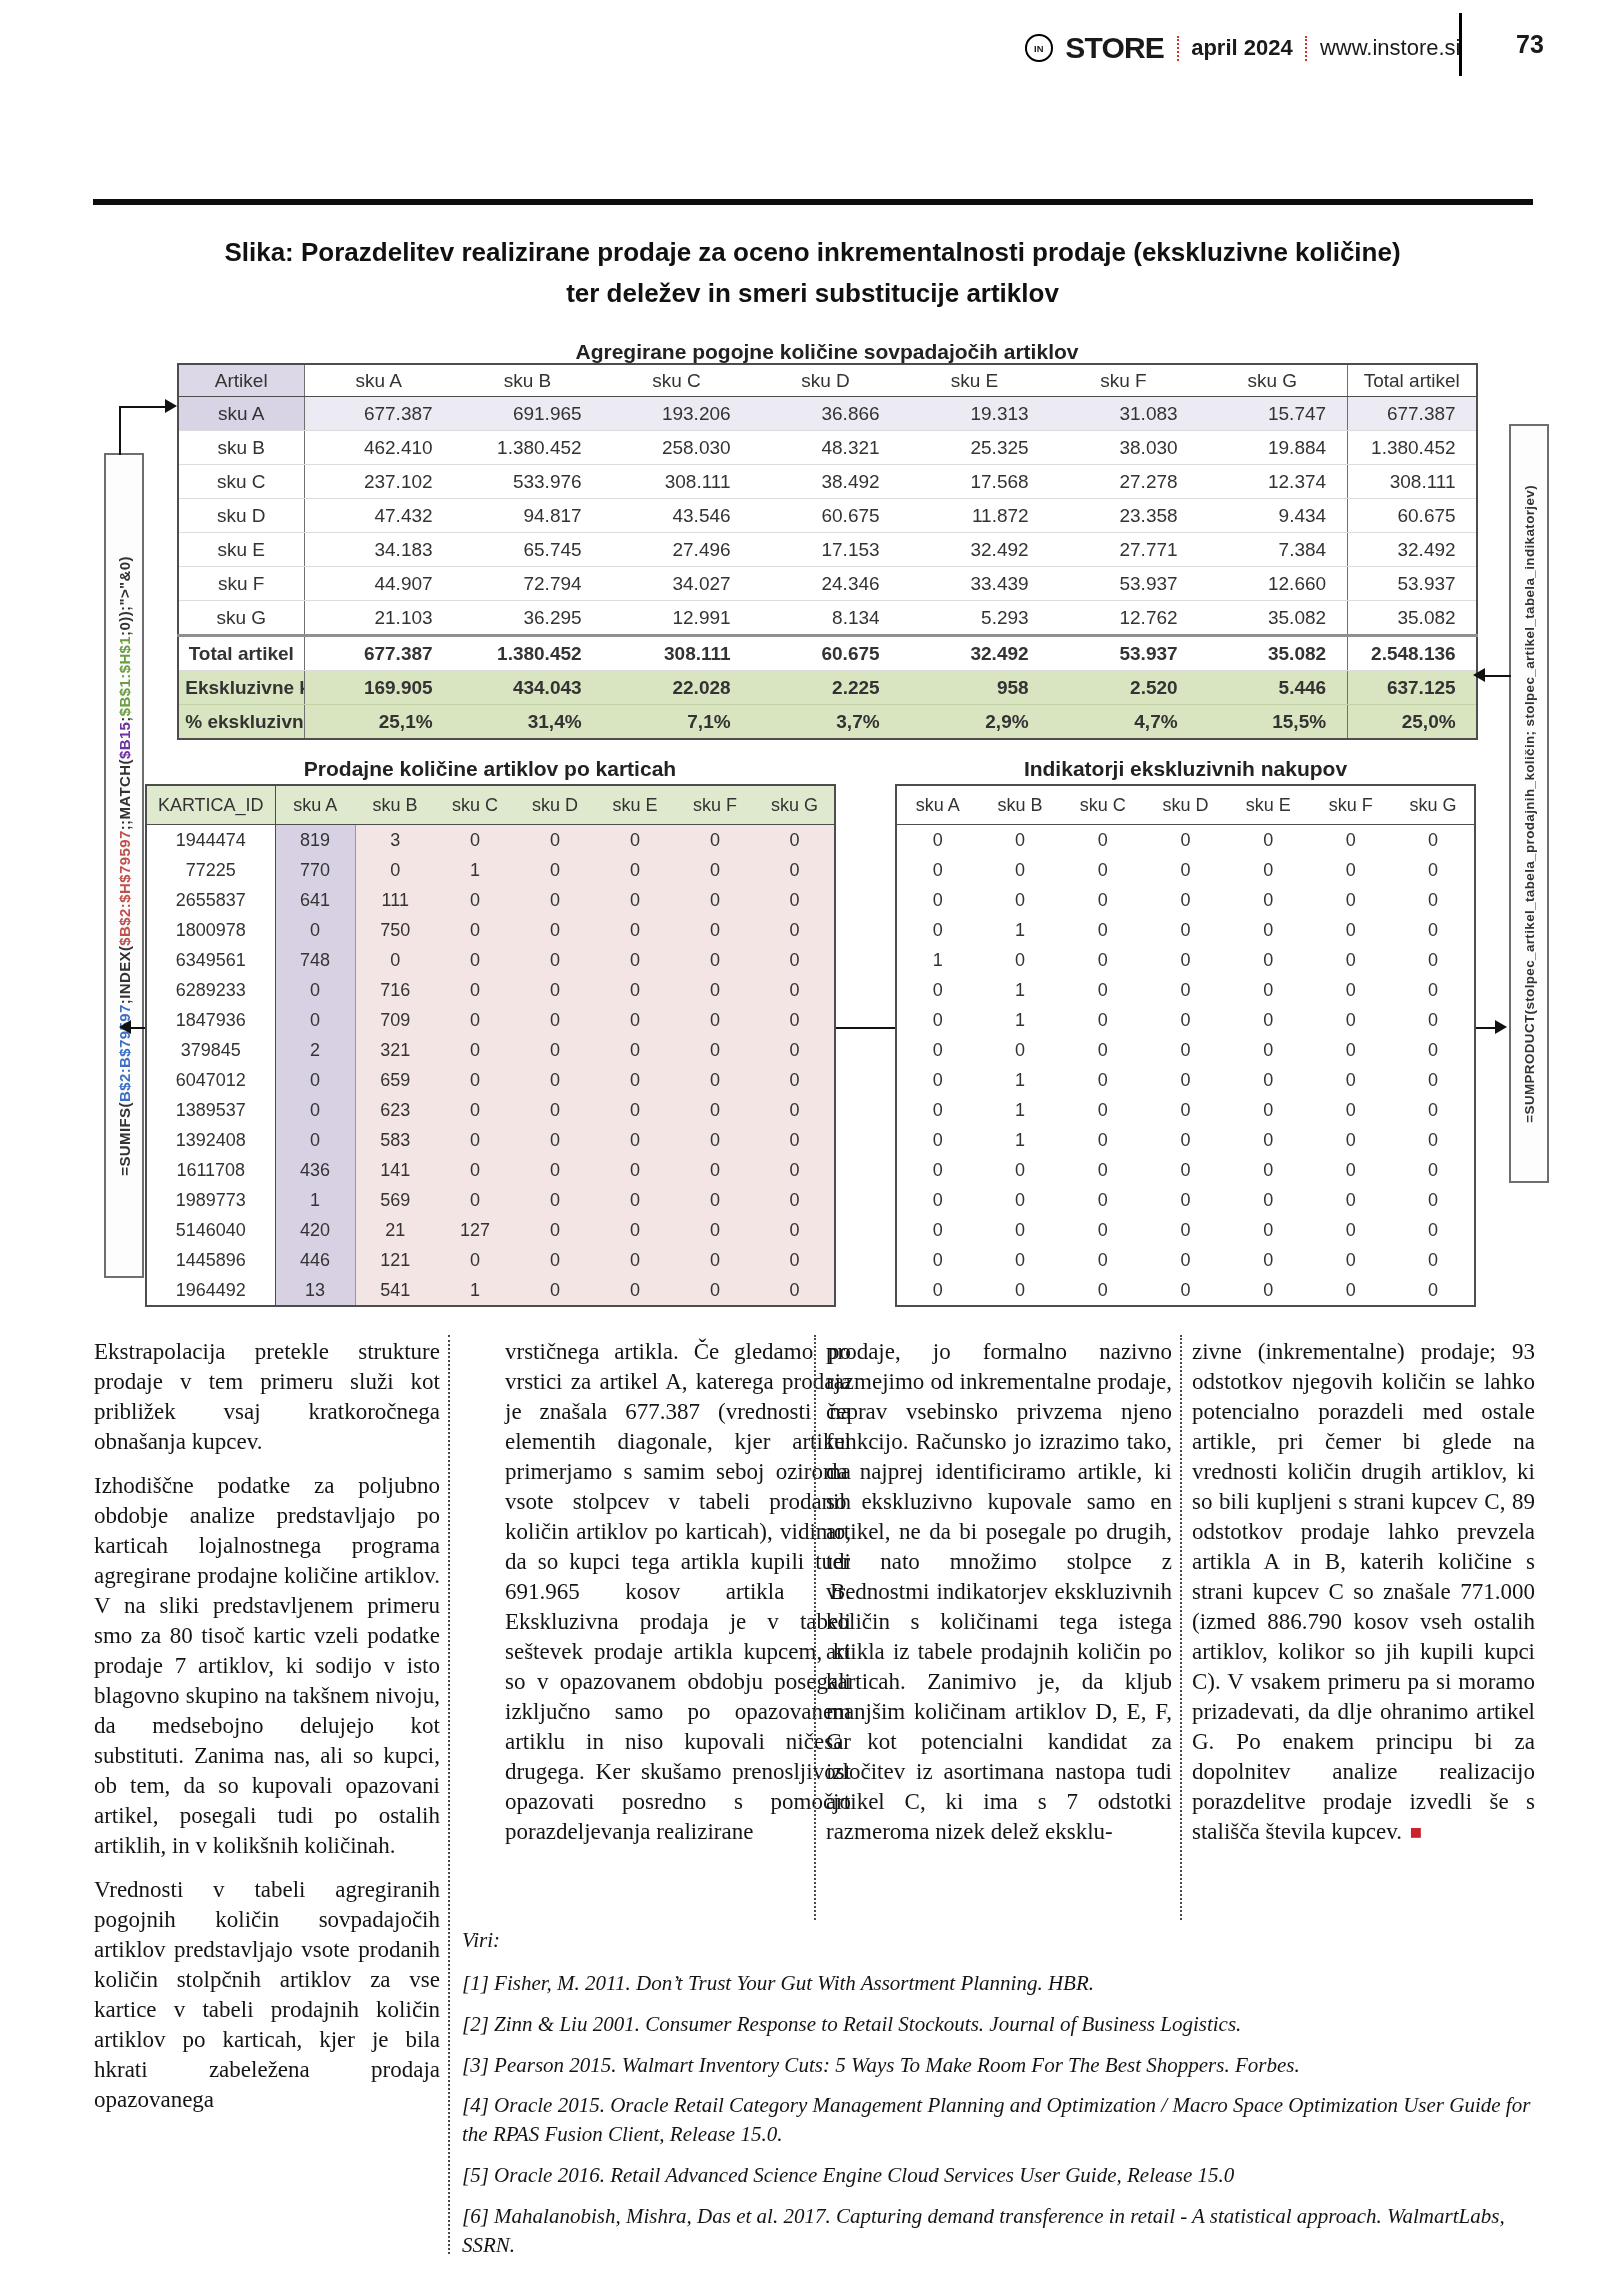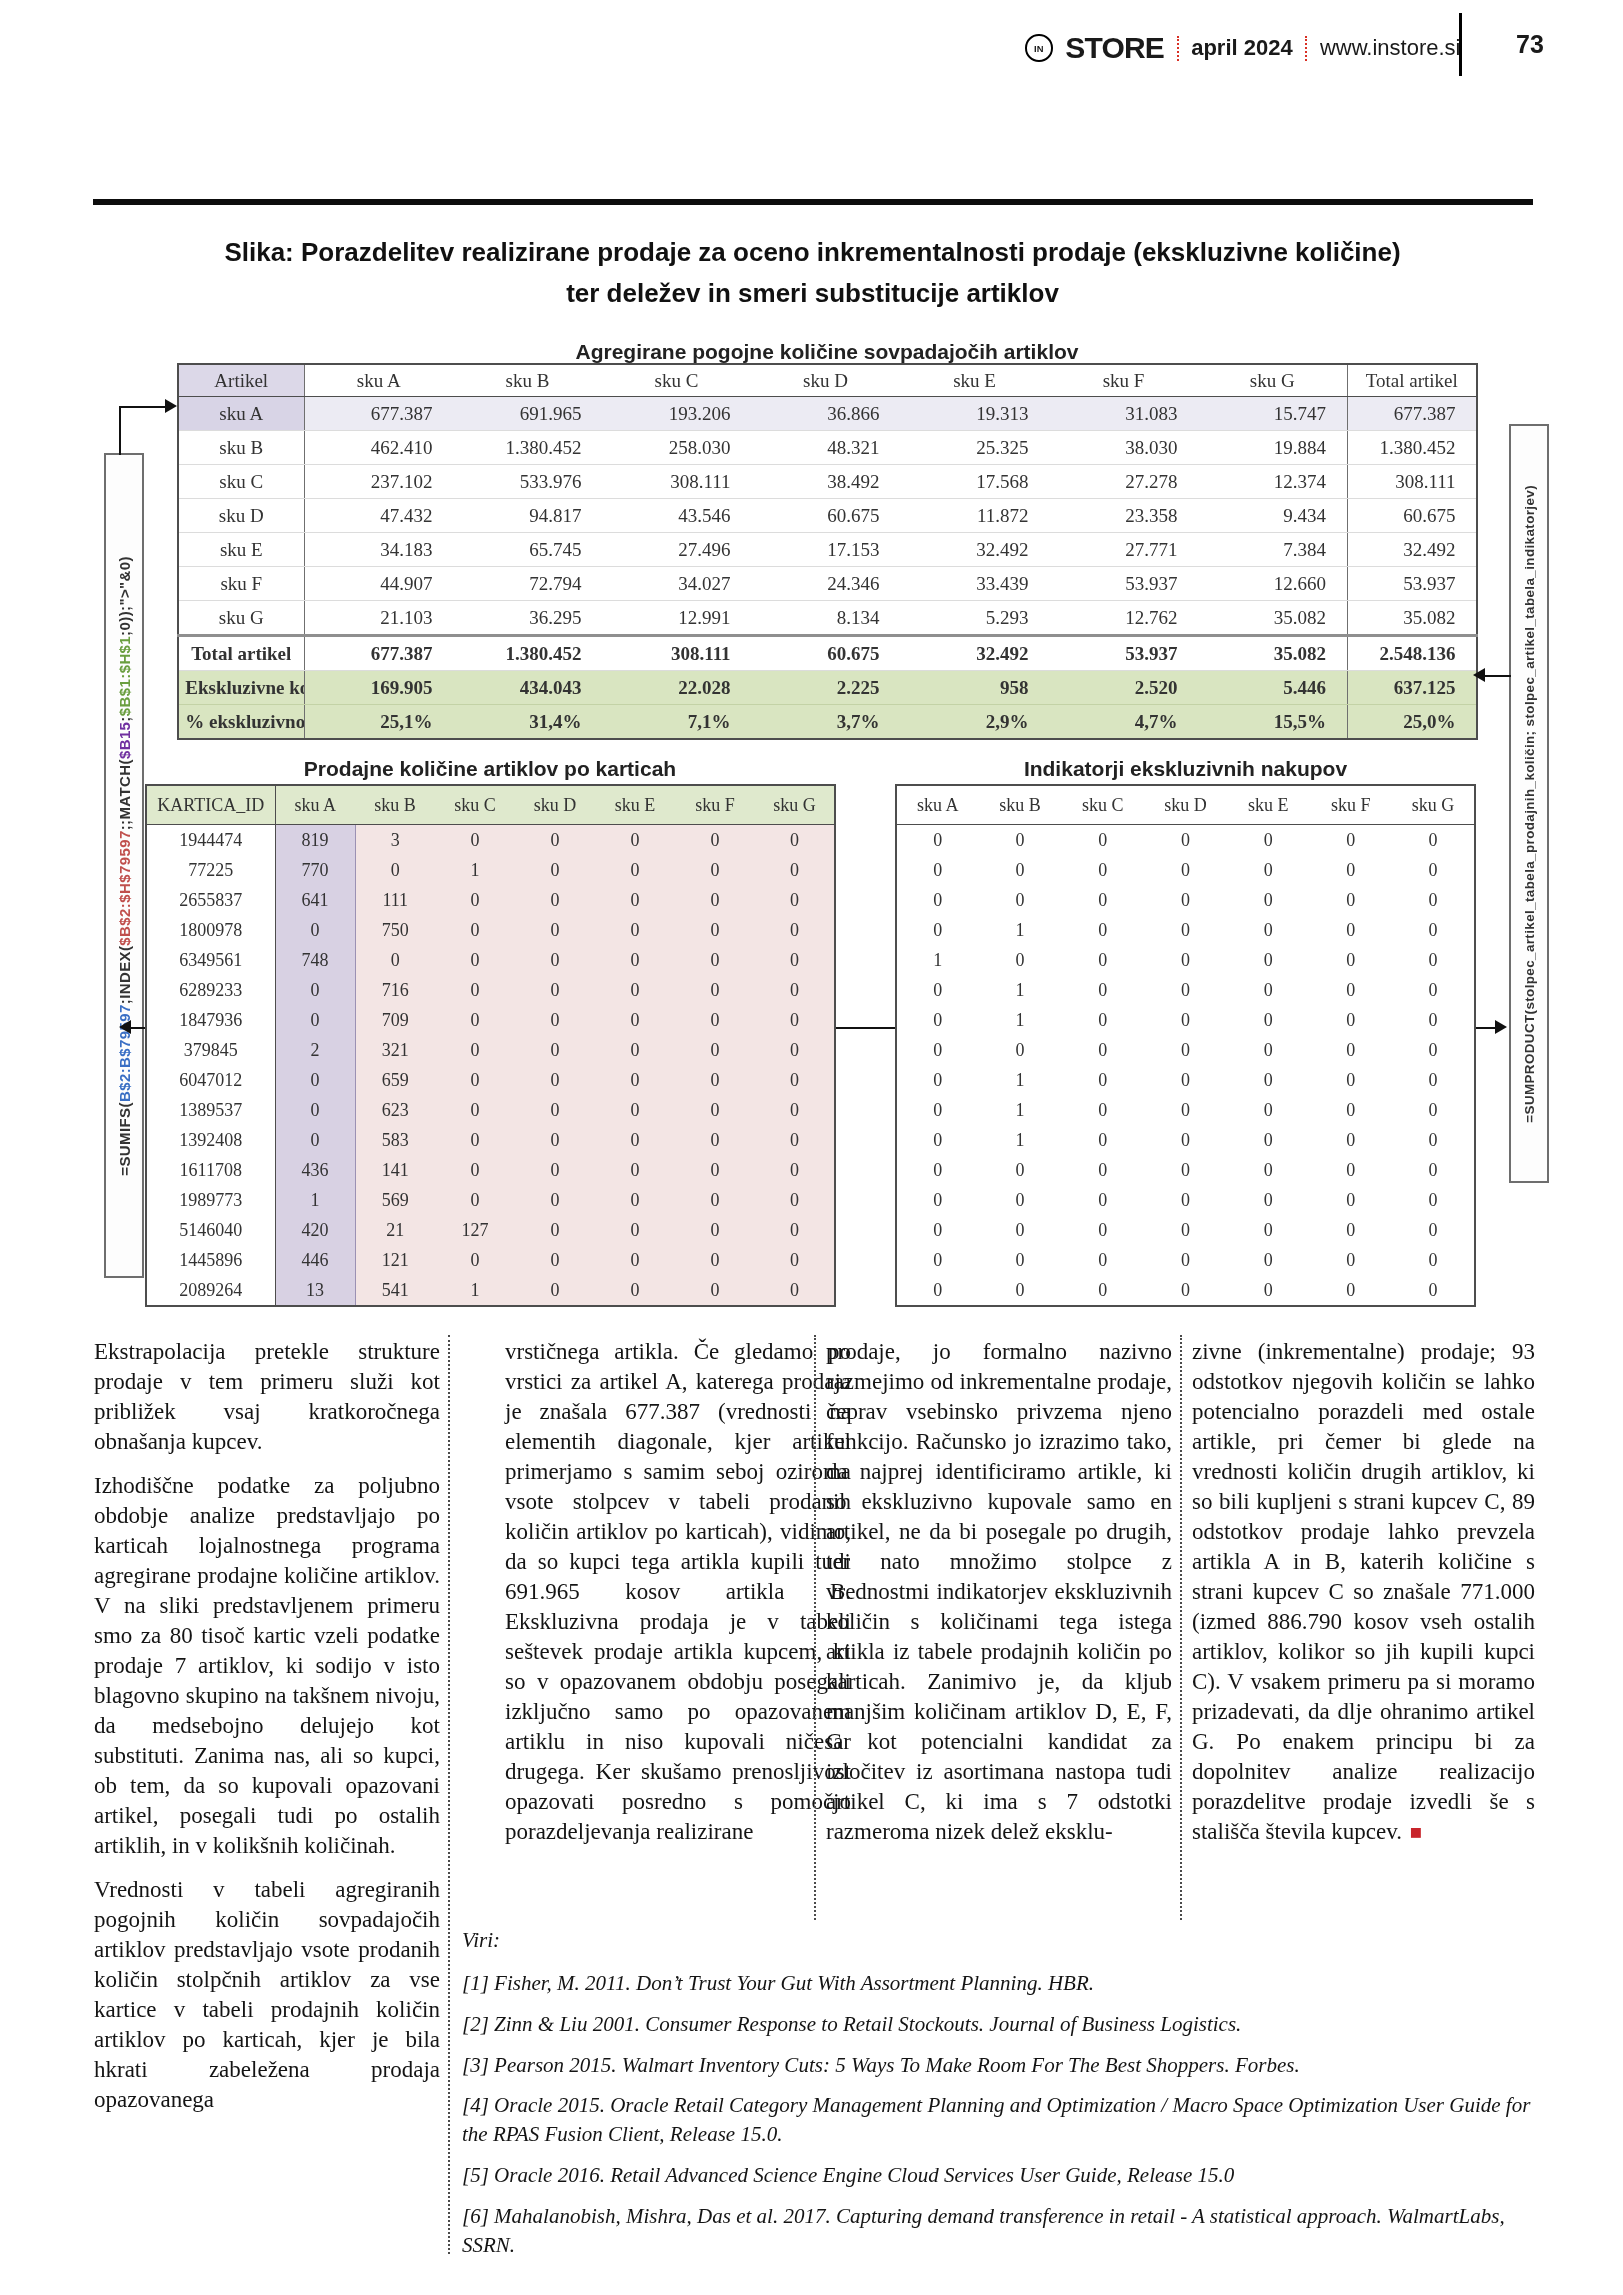--- a/index.html
+++ b/index.html
@@ -15,21 +15,21 @@
   .hdr-site{font-size:22px;}
   .hdr-divider{position:absolute;left:1459px;top:12.6px;width:3.1px;height:63px;background:#000;}
   .page-num{position:absolute;left:1516px;top:30px;font-size:25px;font-weight:bold;}
   .top-rule{position:absolute;left:93px;top:199px;width:1440px;height:5.5px;background:#0d0d0d;}
   
   .caption{position:absolute;left:94px;top:232px;width:1437px;text-align:center;
            font-size:26px;font-weight:bold;line-height:41px;color:#111;}
   
   .tbl-title{position:absolute;font-size:21px;font-weight:bold;color:#222;text-align:center;}
   
-  table{border-collapse:collapse;table-layout:fixed;font-family:Liberation Serif, serif;}
+  table{border-collapse:collapse;table-layout:fixed;}
   .agg{position:absolute;left:177px;top:363px;width:1300px;border:2.4px solid #4d4d4d;background:#fff;
        font-size:19px;color:#333;}
   .agg th,.agg td{padding:0 20.4px 0 4.7px;height:33px;text-align:right;font-weight:normal;
                   border-bottom:0.8px solid #dcdcdc;overflow:hidden;white-space:nowrap;}
   .agg thead th{height:31px;border-bottom:1.6px solid #4d4d4d;text-align:center;padding:0 6.3px;}
   .agg .lbl{text-align:center;padding:0 6.3px;border-right:1.6px solid #6f6f6f;}
   .agg th:last-child,.agg td:last-child{border-left:1.6px solid #6f6f6f;}
   .agg thead th.lbl{background:#dcd8e8;}
   .agg tr.rowA td{background:#ecebf3;}
   .agg tr.rowA td.lbl{background:#d8d4e6;}
@@ -436,21 +436,21 @@
           <td>1445896</td>
           <td>446</td>
           <td>121</td>
           <td>0</td>
           <td>0</td>
           <td>0</td>
           <td>0</td>
           <td>0</td>
         </tr>
         <tr>
-          <td>2089264</td>
+          <td>1964492</td>
           <td>13</td>
           <td>541</td>
           <td>1</td>
           <td>0</td>
           <td>0</td>
           <td>0</td>
           <td>0</td>
         </tr>
       </tbody>
   </table>

